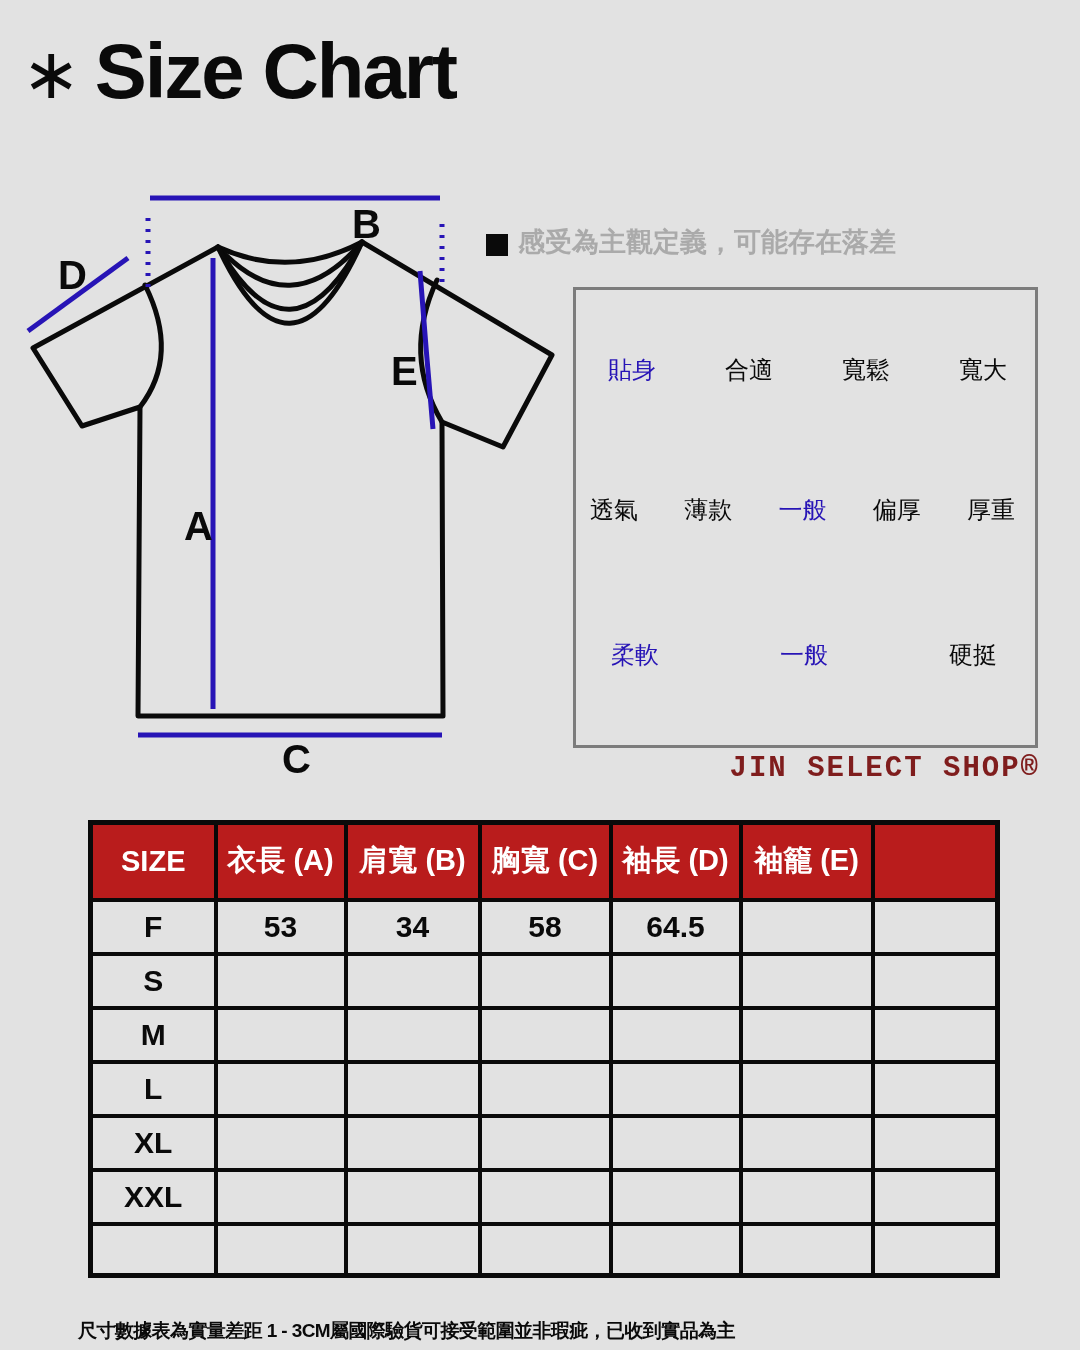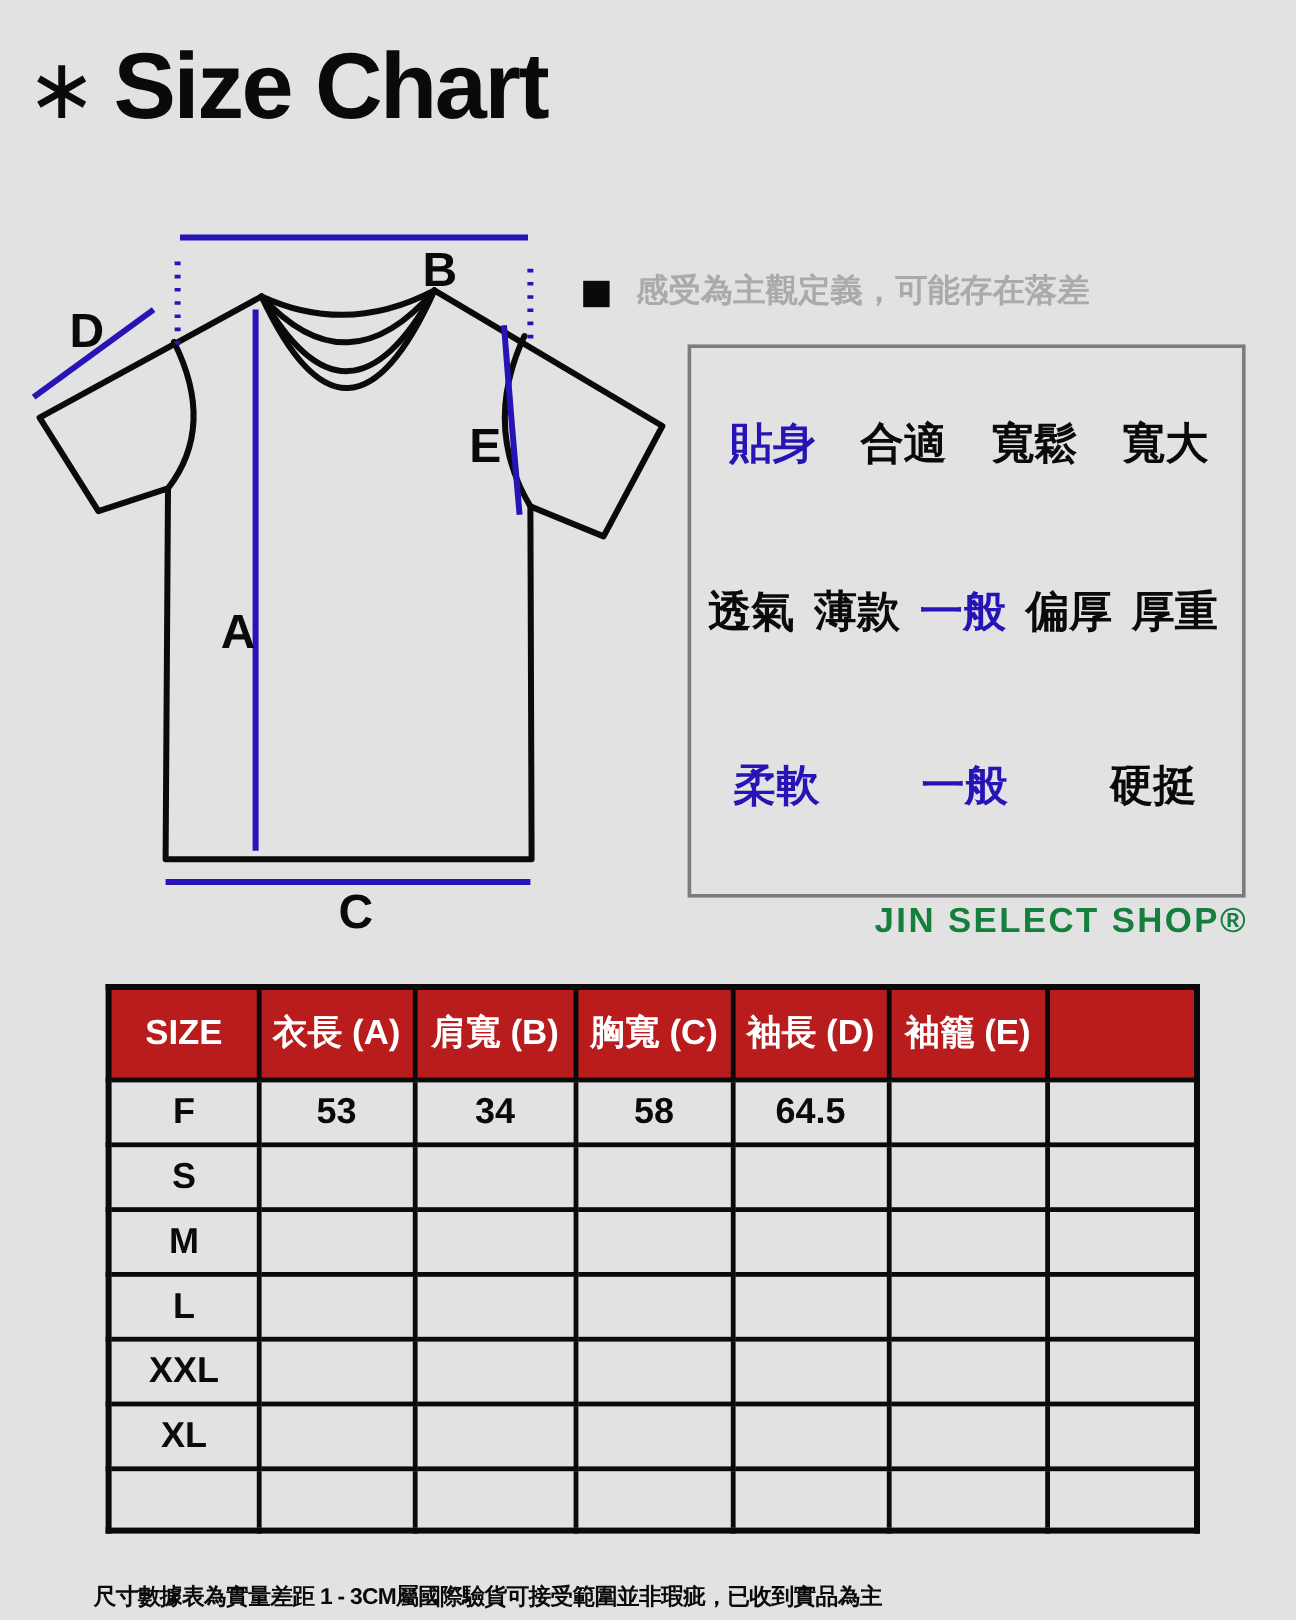--- a/index.html
+++ b/index.html
@@ -37,41 +37,41 @@
   
   .feel-head{
     position:absolute;left:486px;top:224px;
     display:flex;align-items:baseline;white-space:nowrap;
   }
   .feel-square{
     width:22px;height:22px;background:var(--ink);
     align-self:center;margin-top:6px;
   }
   .feel-title{font-size:36px;font-weight:bold;color:#7d7d7d;margin-left:10px;}
-  .feel-sub{font-size:27px;font-weight:bold;color:#aaaaaa;margin-left:22px;}
+  .feel-sub{font-size:27px;font-weight:bold;color:#aaaaaa;margin-left:10px;}
 
   .feel-box{
     position:absolute;left:573px;top:287px;width:465px;height:461px;
     border:3px solid #7c7c7c;
   }
   .feel-row{
     position:absolute;left:0;right:0;height:56px;
     display:flex;justify-content:space-between;align-items:center;
   }
   .feel-row.r0{top:52px;padding:0 28px 0 32px;}
   .feel-row.r1{top:192px;padding:0 20px 0 14px;}
   .feel-row.r2{top:337px;padding:0 38px 0 35px;}
-  .feel-item{font-size:36px;font-weight:bold;color:var(--ink);white-space:nowrap;text-align:center;}
+  .feel-item{font-size:24px;font-weight:normal;color:var(--ink);white-space:nowrap;text-align:center;}
   .feel-item.active{color:var(--accent);}
 
   
   .brand{
     position:absolute;right:40px;top:752px;
-    font-size:29px;font-weight:bold;color:#15803d;
-    letter-spacing:2px;white-space:nowrap;
+    font-size:29px;font-weight:bold;color:#7f1d1d;
+    letter-spacing:2px;white-space:nowrap;font-family:Liberation Mono, monospace;
   }
 
   
   table.size{
     position:absolute;left:88px;top:820px;width:907px;
     border-collapse:collapse;table-layout:fixed;
   }
   table.size th,table.size td{
     border:4px solid var(--ink);
     text-align:center;vertical-align:middle;
@@ -217,30 +217,30 @@
         <tr>
           <td>L</td>
           <td></td>
           <td></td>
           <td></td>
           <td></td>
           <td></td>
           <td></td>
         </tr>
         <tr>
+          <td>XL</td>
+          <td></td>
+          <td></td>
+          <td></td>
+          <td></td>
+          <td></td>
+          <td></td>
+        </tr>
+        <tr>
           <td>XXL</td>
-          <td></td>
-          <td></td>
-          <td></td>
-          <td></td>
-          <td></td>
-          <td></td>
-        </tr>
-        <tr>
-          <td>XL</td>
           <td></td>
           <td></td>
           <td></td>
           <td></td>
           <td></td>
           <td></td>
         </tr>
         <tr>
           <td></td>
           <td></td>

